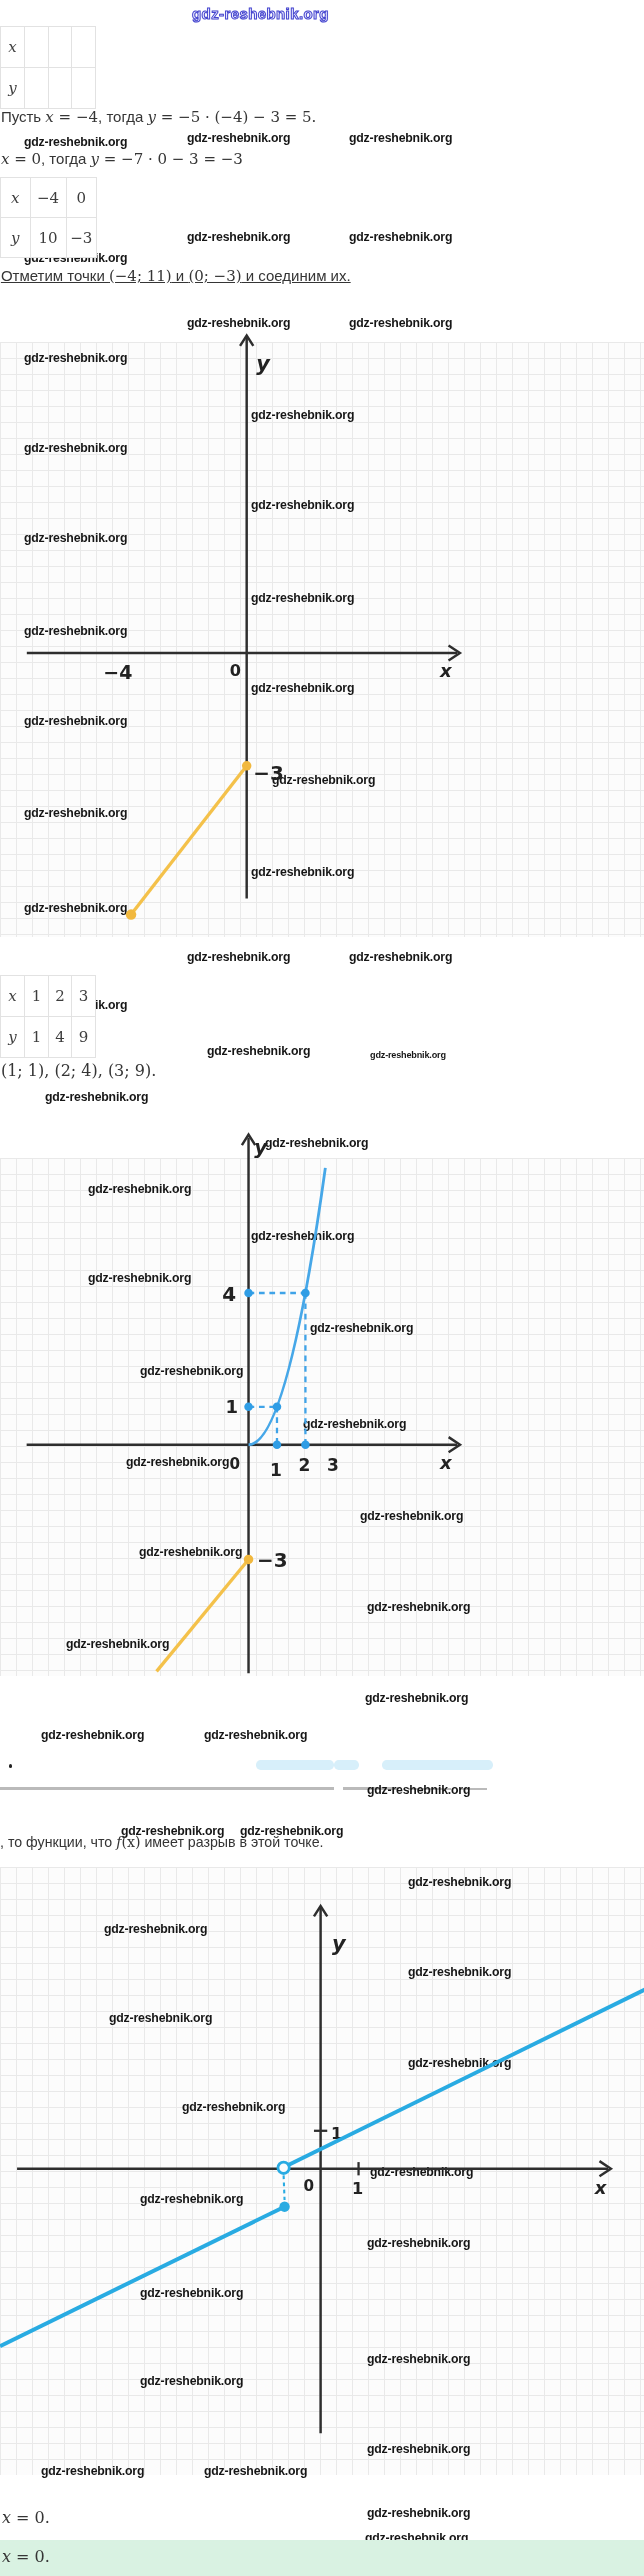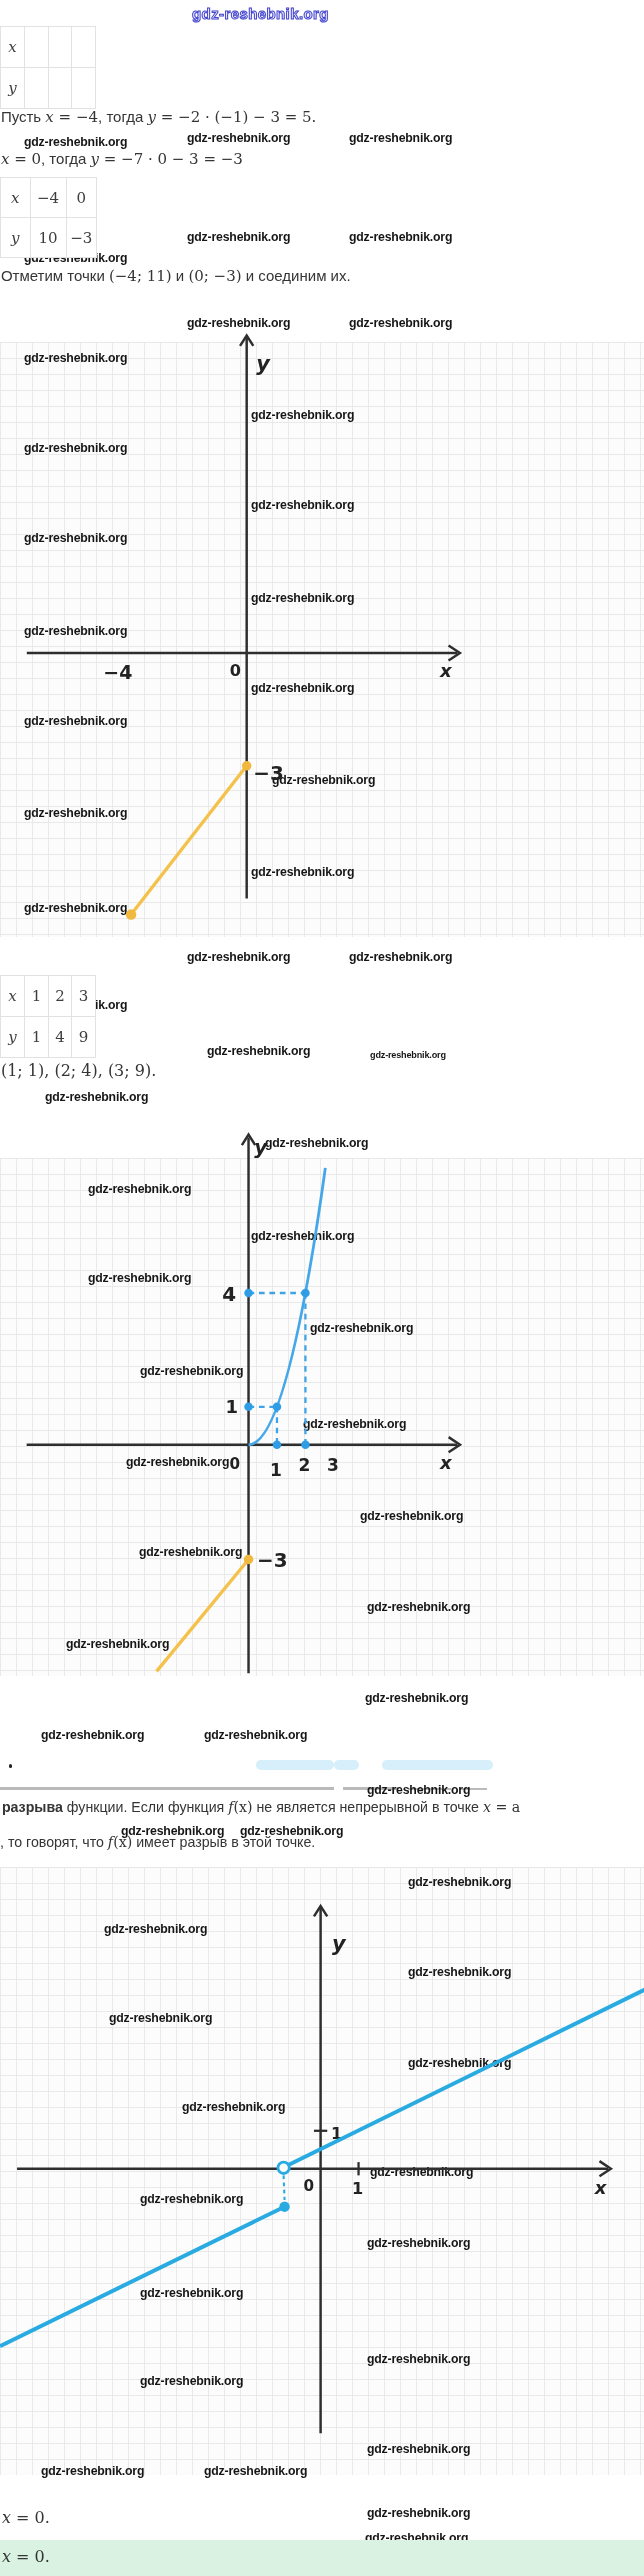--- a/index.html
+++ b/index.html
@@ -227,22 +227,21 @@
           <td style="width: 21px; height: 38px;">3</td>
         </tr>
         <tr>
           <td class="vh" style="width: 21px; height: 38px;">y</td>
           <td style="width: 21px; height: 38px;">1</td>
           <td style="width: 20px; height: 38px;">4</td>
           <td style="width: 21px; height: 38px;">9</td>
         </tr>
       </tbody>
     </table>
-    <div class="tl" style="left: 0.9px; top: 108px; font-size: 15px;"><span class="s">Пусть </span><span class="mi">x</span><span class="m"> = −4</span><span class="s">, тогда </span><span class="mi">y</span><span class="m"> = −2 · (−1) − 3 = 5.</span></div>
+    <div class="tl" style="left: 0.9px; top: 108px; font-size: 15px;"><span class="s">Пусть </span><span class="mi">x</span><span class="m"> = −4</span><span class="s">, тогда </span><span class="mi">y</span><span class="m"> = −5 · (−4) − 3 = 5.</span></div>
     <div class="tl" style="left: 0.9px; top: 150px; font-size: 15px;"><span class="mi">x</span><span class="m"> = 0</span><span class="s">, тогда </span><span class="mi">y</span><span class="m"> = −7 · 0 − 3 = −3</span></div>
-    <div class="tl" style="left: 0.9px; top: 267px; font-size: 15px;"><span class="s">Отметим точки </span><span class="m">(−4; 11)</span><span class="s"> и </span><span class="m">(0; −3)</span><span class="s"> и соединим их.</span></div>
+    <div class="tl" style="left: 0.9px; top: 267px; font-size: 15px; text-decoration: underline;"><span class="s">Отметим точки </span><span class="m">(−4; 11)</span><span class="s"> и </span><span class="m">(0; −3)</span><span class="s"> и соединим их.</span></div>
     <div class="tl" style="left: 0.9px; top: 1061px; font-size: 16px;"><span class="m">(1; 1), (2; 4), (3; 9).</span></div>
-    <div class="tl" style="left: 1.9px; top: 1799px; font-size: 14.2px;"><span class="sb">разрыва</span><span class="s"> функции. Если функция </span><span class="mi">f</span><span class="m">(x)</span><span class="s"> не является непрерывной в точке </span><span class="mi">x</span><span class="m"> = a</span></div>
-    <div class="tl" style="left: 0px; top: 1834px; font-size: 14.2px;"><span class="s">, то говорят, что </span><span class="mi">f</span><span class="m">(x)</span><span class="s"> имеет разрыв в этой точке.</span></div>
+    <div class="tl" style="left: 0px; top: 1834px; font-size: 14.2px;"><span class="s">, то функции, что </span><span class="mi">f</span><span class="m">(x)</span><span class="s"> имеет разрыв в этой точке.</span></div>
     <div class="tl" style="left: 1.9px; top: 2508px; font-size: 16px;"><span class="mi">x</span><span class="m"> = 0.</span></div>
     <div class="tl" style="left: 1.9px; top: 2547px; font-size: 16px;"><span class="mi">x</span><span class="m"> = 0.</span></div>
   </div>
 
 
 </body></html>

